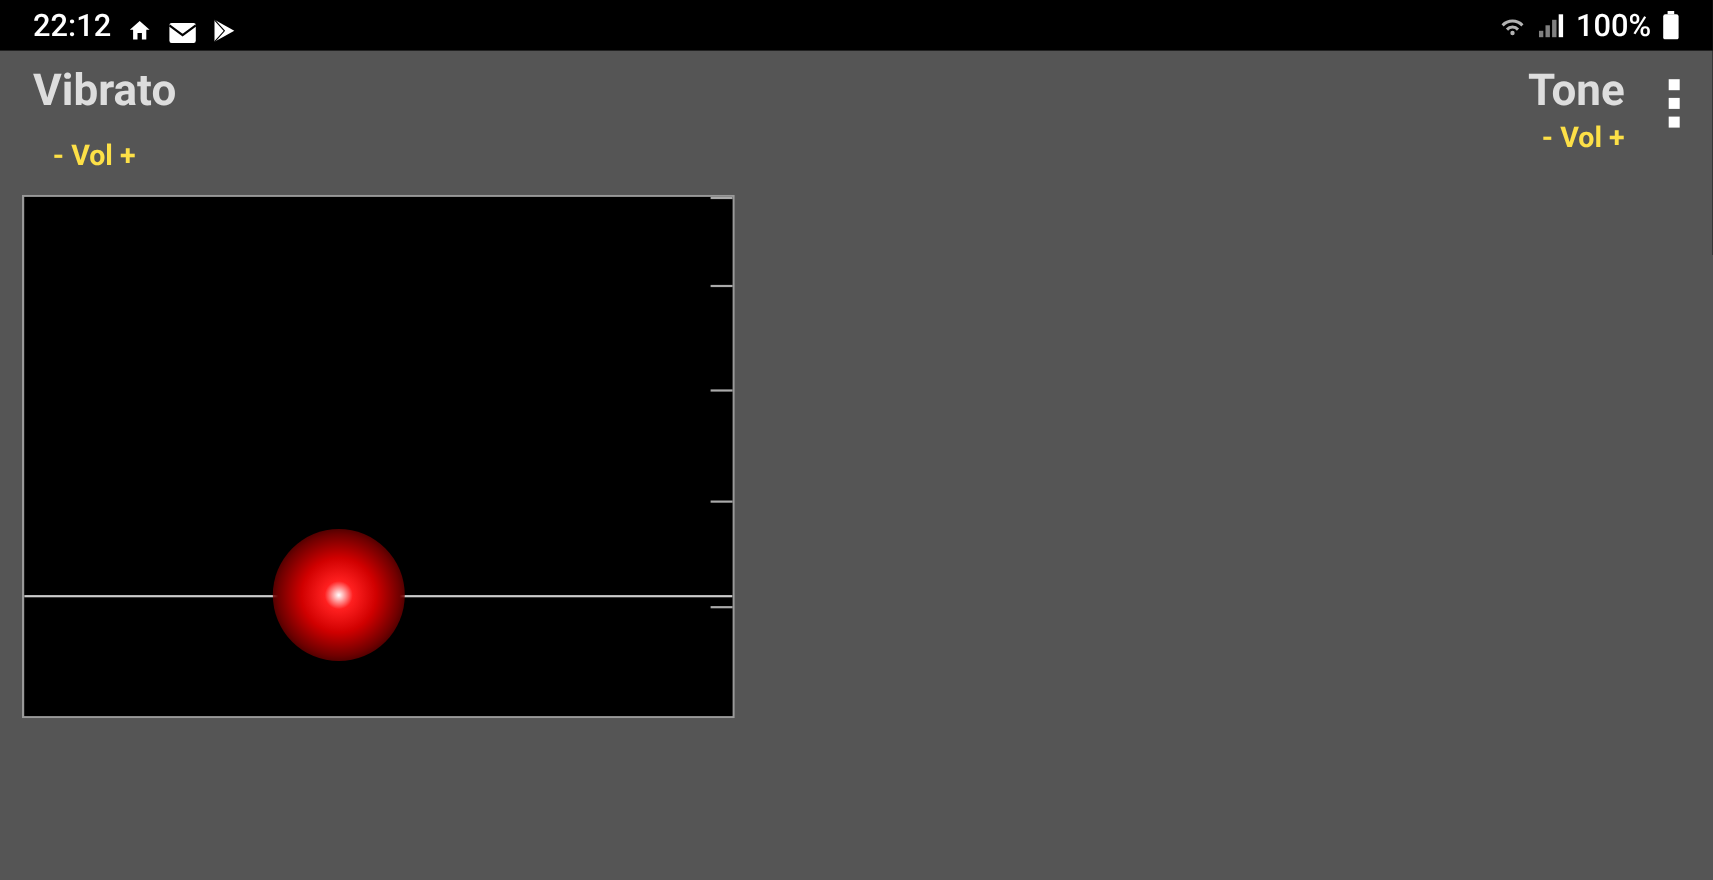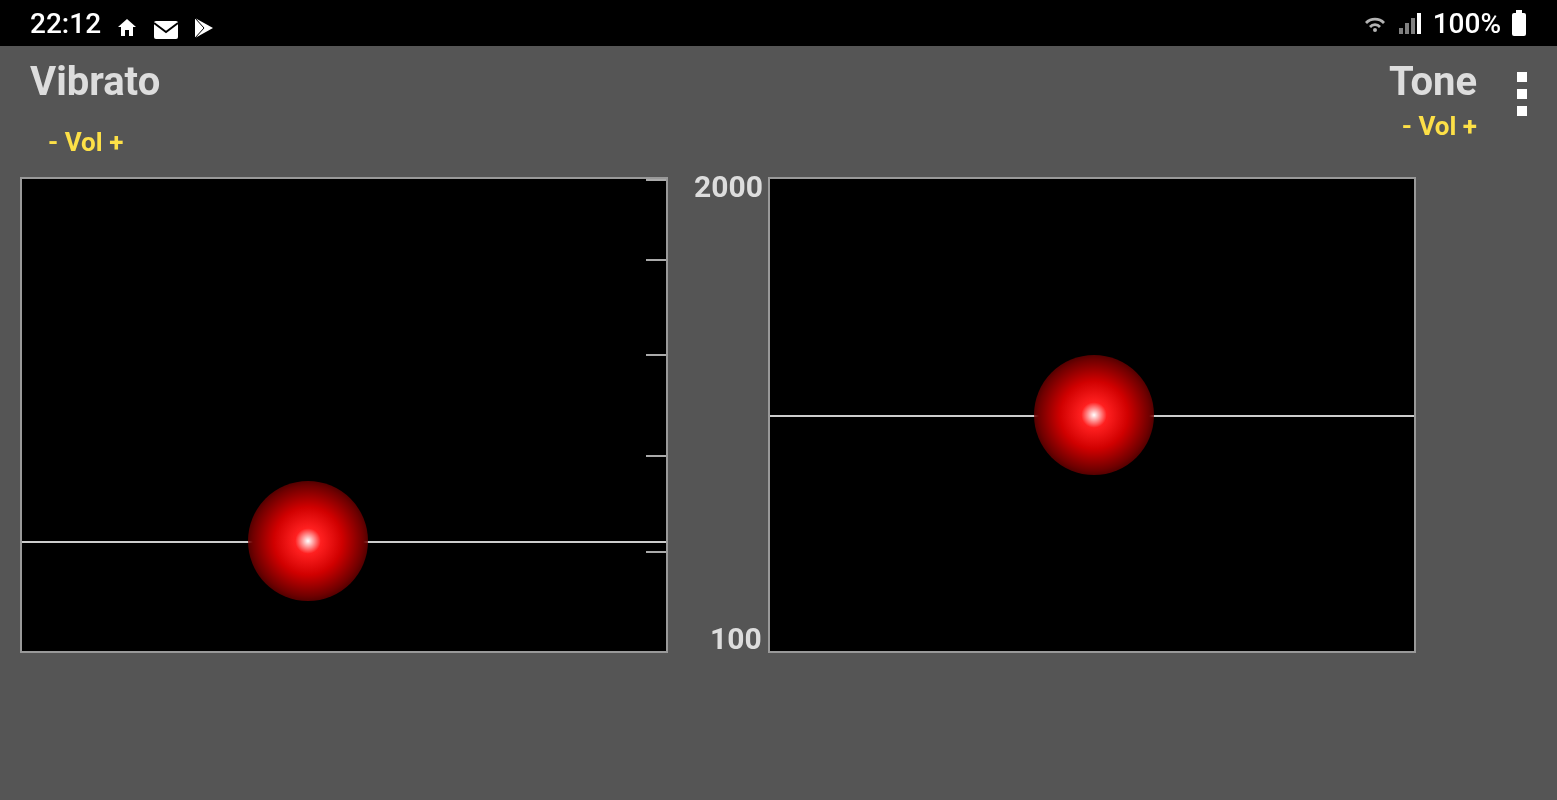--- a/index.html
+++ b/index.html
@@ -213,29 +213,14 @@
 
         <div class="tick tick-right-side" style="top: 0px;"></div>
         <div class="tick tick-right-side" style="top: 80px;"></div>
         <div class="tick tick-right-side" style="top: 175px;"></div>
         <div class="tick tick-right-side" style="top: 276px;"></div>
         <div class="tick tick-right-side" style="top: 372px;"></div>
         <div class="tick tick-right-side" style="top: 472px;"></div>
       </div>
     </div>
 
-    <div class="pad-wrap">
-      <div class="axis-label" style="left:-74px; top:-8px;">2000</div>
-      <div class="axis-label" style="left:-58px; top:444px;">100</div>
-      <div class="pad pad-right">
-        <div class="hline" style="top: 236px;"></div>
-        <div class="cursor-dot" style="left: 324px; top: 236px;"></div>
-
-        <div class="tick tick-left-side" style="top: 0px;"></div>
-        <div class="tick tick-left-side" style="top: 80px;"></div>
-        <div class="tick tick-left-side" style="top: 175px;"></div>
-        <div class="tick tick-left-side" style="top: 276px;"></div>
-        <div class="tick tick-left-side" style="top: 372px;"></div>
-        <div class="tick tick-left-side" style="top: 472px;"></div>
-      </div>
-    </div>
   </div>
 </div>
 
 </body></html>

